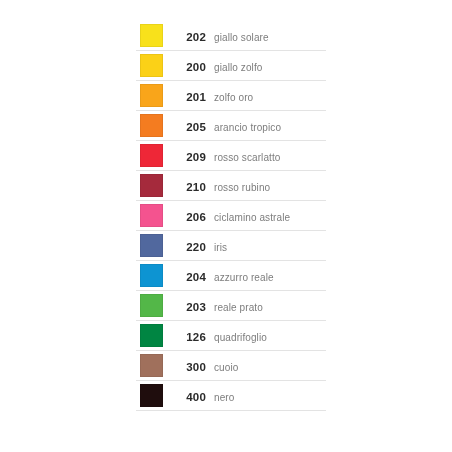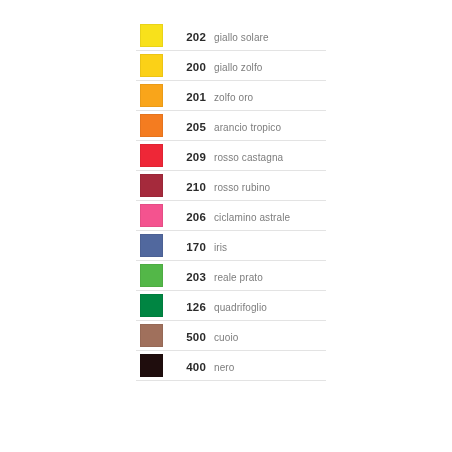--- a/index.html
+++ b/index.html
@@ -110,62 +110,69 @@
             <span class="chip" style="background-color: rgb(244, 124, 32);"></span>
           </td>
           <td class="cell-code"><span class="code">205</span></td>
           <td class="cell-name"><span class="name">arancio tropico</span></td>
         </tr>
         <tr class="swatch-row">
           <td class="cell-chip">
             <span class="chip" style="background-color: rgb(238, 39, 55);"></span>
           </td>
           <td class="cell-code"><span class="code">209</span></td>
-          <td class="cell-name"><span class="name">rosso castagna</span></td>
+          <td class="cell-name"><span class="name">rosso scarlatto</span></td>
         </tr>
         <tr class="swatch-row">
           <td class="cell-chip">
             <span class="chip" style="background-color: rgb(165, 42, 60);"></span>
           </td>
           <td class="cell-code"><span class="code">210</span></td>
           <td class="cell-name"><span class="name">rosso rubino</span></td>
         </tr>
         <tr class="swatch-row">
           <td class="cell-chip">
             <span class="chip" style="background-color: rgb(244, 83, 143);"></span>
           </td>
           <td class="cell-code"><span class="code">206</span></td>
           <td class="cell-name"><span class="name">ciclamino astrale</span></td>
         </tr>
         <tr class="swatch-row">
           <td class="cell-chip">
             <span class="chip" style="background-color: rgb(81, 104, 158);"></span>
           </td>
-          <td class="cell-code"><span class="code">170</span></td>
+          <td class="cell-code"><span class="code">220</span></td>
           <td class="cell-name"><span class="name">iris</span></td>
+        </tr>
+        <tr class="swatch-row">
+          <td class="cell-chip">
+            <span class="chip" style="background-color: rgb(13, 148, 210);"></span>
+          </td>
+          <td class="cell-code"><span class="code">204</span></td>
+          <td class="cell-name"><span class="name">azzurro reale</span></td>
         </tr>
         <tr class="swatch-row">
           <td class="cell-chip">
             <span class="chip" style="background-color: rgb(83, 183, 72);"></span>
           </td>
           <td class="cell-code"><span class="code">203</span></td>
           <td class="cell-name"><span class="name">reale prato</span></td>
         </tr>
         <tr class="swatch-row">
           <td class="cell-chip">
             <span class="chip" style="background-color: rgb(0, 133, 66);"></span>
           </td>
           <td class="cell-code"><span class="code">126</span></td>
           <td class="cell-name"><span class="name">quadrifoglio</span></td>
         </tr>
         <tr class="swatch-row">
           <td class="cell-chip">
             <span class="chip" style="background-color: rgb(160, 112, 92);"></span>
           </td>
-          <td class="cell-code"><span class="code">500</span></td>
+          <td class="cell-code"><span class="code">300</span></td>
           <td class="cell-name"><span class="name">cuoio</span></td>
         </tr>
         <tr class="swatch-row">
           <td class="cell-chip">
             <span class="chip" style="background-color: rgb(31, 13, 13);"></span>
           </td>
           <td class="cell-code"><span class="code">400</span></td>
           <td class="cell-name"><span class="name">nero</span></td>
         </tr>
       </tbody>

